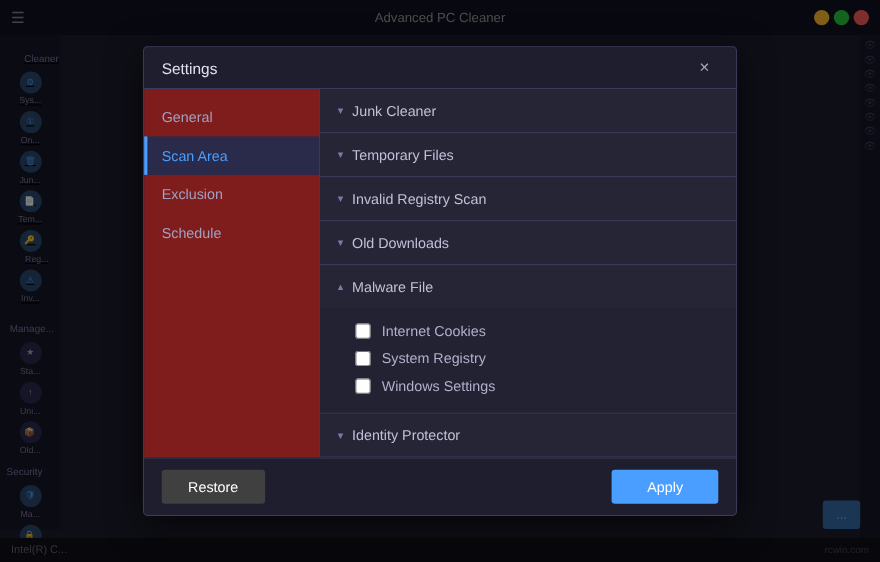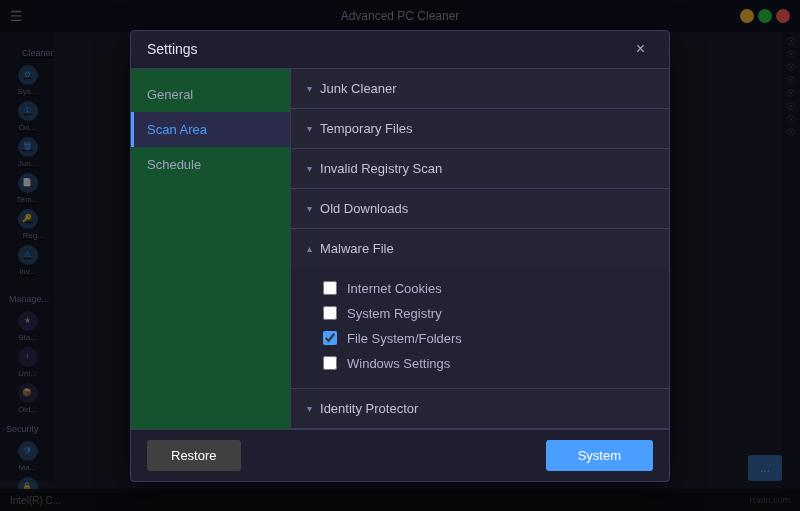--- a/index.html
+++ b/index.html
@@ -107,21 +107,21 @@
 
     .dialog-body {
       display: flex;
       flex: 1;
       overflow: hidden;
     }
 
     
     .dialog-nav {
       width: 160px;
-      background: #14532d;
+      background: #7f1d1d;
       padding: 8px 0;
       border-right: 1px solid #3a3a5a;
     }
 
     .nav-item {
       padding: 10px 16px;
       color: #a0a0c0;
       font-size: 13px;
       cursor: pointer;
     }
@@ -408,20 +408,21 @@
     <div class="dialog-titlebar">
       <span class="dialog-title">Settings</span>
       <button class="dialog-close">×</button>
     </div>
 
     <div class="dialog-body">
 
       <div class="dialog-nav">
         <div class="nav-item">General</div>
         <div class="nav-item active">Scan Area</div>
+        <div class="nav-item">Exclusion</div>
         <div class="nav-item">Schedule</div>
       </div>
 
       <div class="dialog-content">
 
         <div class="section-row">
           <div class="section-header">
             <span class="chevron">▾</span>
             <span>Junk Cleaner</span>
           </div>
@@ -456,38 +457,34 @@
           <div class="section-content">
             <label class="checkbox-item">
               <input type="checkbox" style="">
               <span>Internet Cookies</span>
             </label>
             <label class="checkbox-item">
               <input type="checkbox" style="">
               <span>System Registry</span>
             </label>
             <label class="checkbox-item">
-              <input type="checkbox" checked="" style="">
-              <span>File System/Folders</span>
-            </label>
-            <label class="checkbox-item">
               <input type="checkbox" style="">
               <span>Windows Settings</span>
             </label>
           </div>
         </div>
 
         <div class="section-row">
           <div class="section-header">
             <span class="chevron">▾</span>
             <span>Identity Protector</span>
           </div>
         </div>
 
       </div>
     </div>
 
     <div class="dialog-footer">
       <button class="btn-restore">Restore</button>
-      <button class="btn-apply">System</button>
+      <button class="btn-apply">Apply</button>
     </div>
   </div>
 </div>
 
 </body></html>

